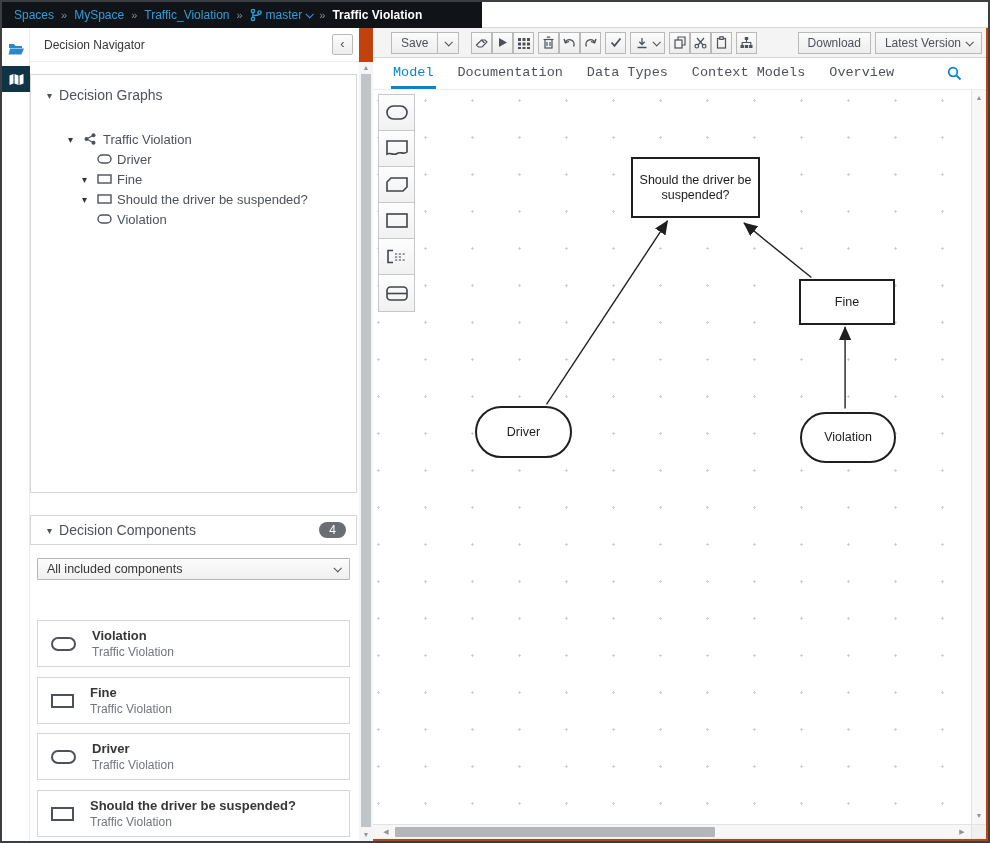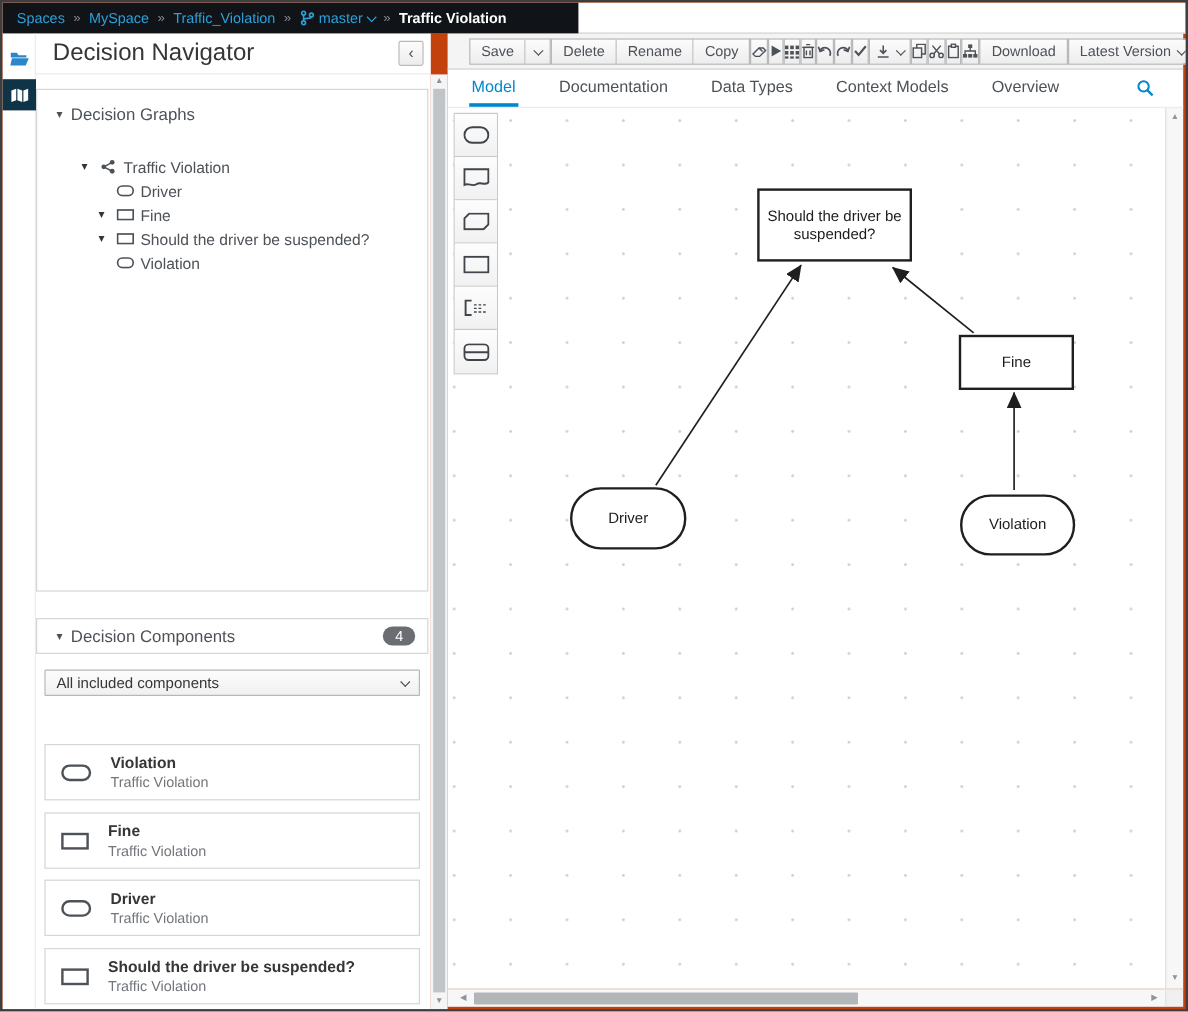--- a/index.html
+++ b/index.html
@@ -17,21 +17,21 @@
 
   
   .dock { position:absolute; left:0; top:26px; width:28px; bottom:0; background:#fff; border-right:1px solid #ececec; }
   .dock-item { width:28px; height:26px; display:flex; align-items:center; justify-content:center; cursor:pointer; }
   .dock-item.folder { margin-top:8px; }
   .dock-item.selected { background:#0f3447; margin-top:4px; }
 
   
   .panel { position:absolute; left:28px; top:26px; width:329px; bottom:0; background:#fff; }
   .panel-header { height:34px; display:flex; align-items:center; justify-content:space-between; padding:0 6px 0 14px; border-bottom:1px solid #ececec; }
-  .panel-title { font-size:20px; color:#363636; }
+  .panel-title { font-size:12px; color:#363636; }
   .collapse-btn { width:21px; height:21px; border:1px solid #b9b9b9; border-radius:2px; background:linear-gradient(#fcfcfc,#ededed); color:#4d5258; font-size:13px; line-height:18px; text-align:center; cursor:pointer; }
   .graphs-box { position:absolute; left:0; top:46px; width:327px; height:419px; border:1px solid #d6d6d6; background:#fff; padding-top:12px; }
   .section-label { font-size:14px; color:#4d5258; padding-left:16px; display:flex; align-items:center; gap:7px; cursor:pointer; }
   .caret-down { font-size:10px; color:#4d5258; }
   .tree { margin-top:26px; }
   .tree-row { display:flex; align-items:center; height:20px; font-size:13px; color:#4d5258; cursor:pointer; gap:5px; }
   .tree-row.lv0 { padding-left:33px; }
   .tree-row.lv1 { padding-left:47px; }
   .tree-row.lv2 { padding-left:89px; }
   .tree-caret { width:13px; font-size:10px; color:#363636; text-align:center; }
@@ -57,21 +57,21 @@
   
   .main { position:absolute; left:371px; top:26px; right:2px; bottom:2px; display:flex; flex-direction:column; }
   .toolbar { height:30px; background:#f4f4f4; border-bottom:1px solid #d6d6d6; display:flex; align-items:center; padding:0 4px 0 18px; }
   .btn { height:22px; border:1px solid #b9b9b9; background:linear-gradient(#fcfcfc,#ededed); color:#4d5258; font-size:12px; padding:0 9px; display:flex; align-items:center; gap:5px; cursor:pointer; white-space:nowrap; }
   .btn-group { display:flex;align-items:center; }
   .btn-group .btn + .btn { border-left:none; }
   .icon-btn { width:21px; padding:0; justify-content:center; }
   .gap4 { width:4px; } .gap8 { width:8px; }
   .toolbar .spacer { flex:1; }
 
-  .tabs { height:32px; background:#fff; border-bottom:1px solid #ececec; display:flex; padding-left:18px; gap:32px; position:relative; }
+  .tabs { height:32px; background:#fff; border-bottom:1px solid #ececec; display:flex; padding-left:18px; gap:20px; position:relative;font-family:Liberation Mono, monospace; }
   .tab { font-size:13.5px; color:#4d5258; padding:7px 2px 9px; cursor:pointer; }
   .tab.active { color:#0088ce; border-bottom:3px solid #0088ce; padding-bottom:6px; }
   .tab-search { position:absolute; right:24px; top:8px; cursor:pointer; }
 
   .editor-body { flex:1; display:flex; min-height:0; }
   .canvas { position:relative; flex:1; background:#fff; overflow:hidden;
     background-image:radial-gradient(circle, #cfcfcf 1.1px, transparent 1.2px);
     background-size:47px 37px; background-position:29px 29px; }
 
   .palette { position:absolute; left:5px; top:4px; width:37px; border:1px solid #c8c8c8; background:#fff; }
@@ -254,25 +254,20 @@
   <div class="main">
 
     <div class="toolbar">
       <div class="btn-group">
         <button class="btn">Save</button>
         <button class="btn icon-btn">
             <span class="chev"></span>
           </button>
       </div>
       <span class="gap8"></span>
-      <div class="btn-group">
-        <button class="btn">Delete</button>
-        <button class="btn">Rename</button>
-        <button class="btn">Copy</button>
-      </div>
       <span class="gap4"></span>
       <button class="btn icon-btn">
           <svg width="13" height="13" viewBox="0 0 13 13">
             <path d="M1.5 9 L6.5 4 h3.5 L12 6 L7 11 H3.5 z" fill="none" stroke="#4d5258" stroke-width="1.2"></path>
             <path d="M6.5 4 L9.5 7" stroke="#4d5258" stroke-width="1.2"></path>
           </svg>
         </button>
       <button class="btn icon-btn">
           <svg width="11" height="11" viewBox="0 0 11 11">
             <path d="M2 1 L10 5.5 L2 10 Z" fill="#4d5258"></path>

